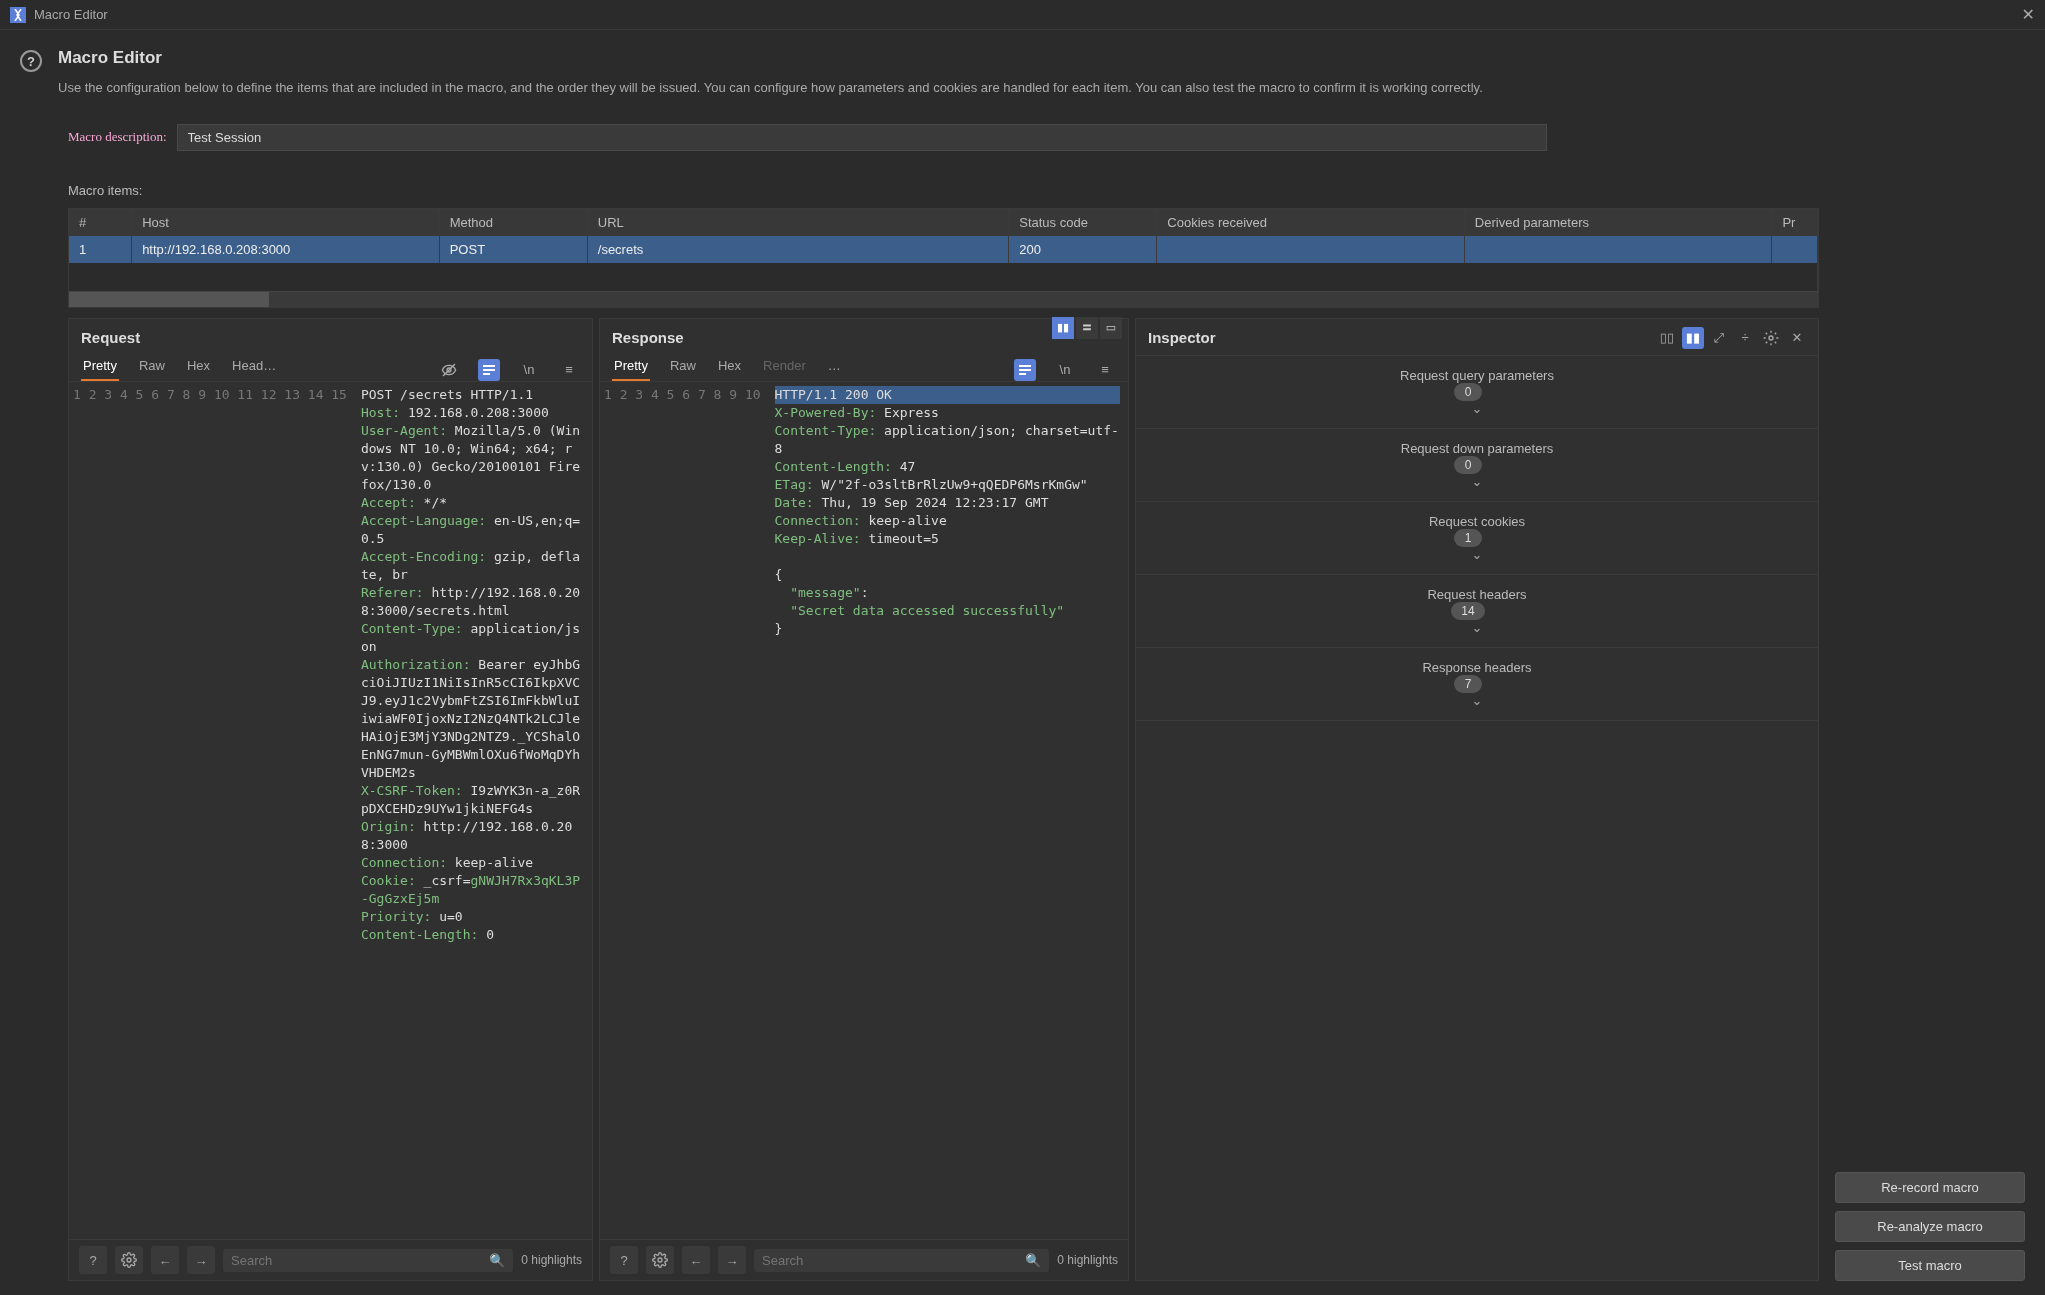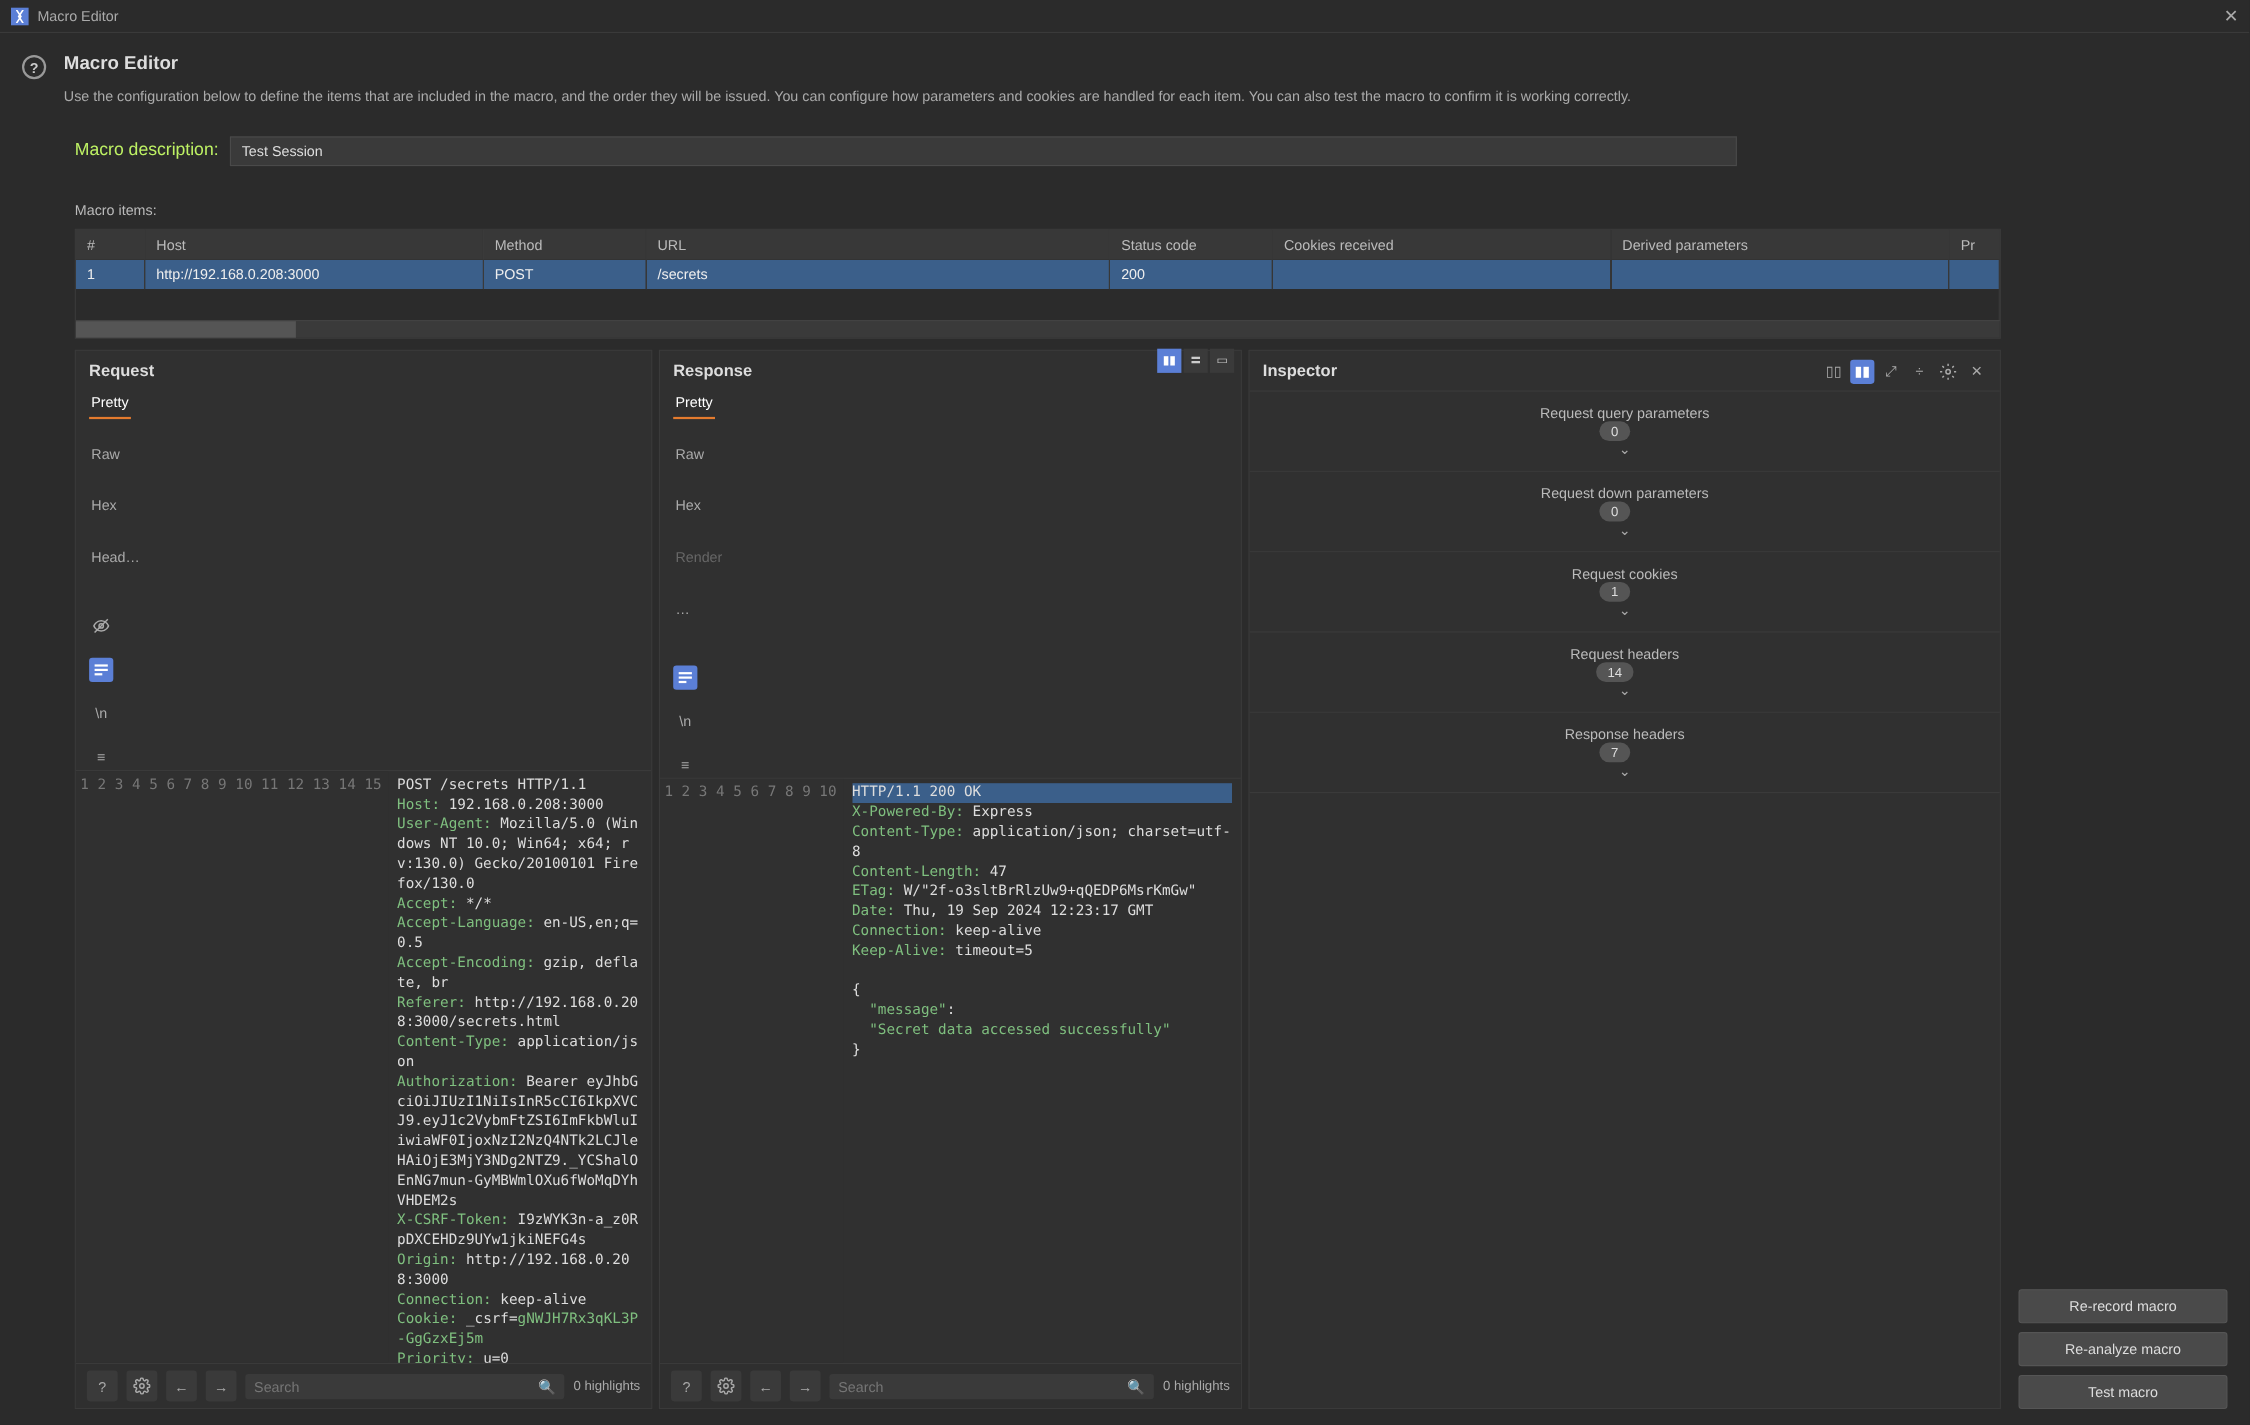--- a/index.html
+++ b/index.html
@@ -36,21 +36,21 @@
   width: 22px; height: 22px;
   border: 2px solid #999; border-radius: 50%;
   display: flex; align-items: center; justify-content: center;
   color: #ccc; font-size: 13px; font-weight: bold;
   flex: none;
   margin-top: 2px;
 }
 .page-title { color: #ddd; font-size: 17px; font-weight: 600; margin-bottom: 10px; }
 .description { color: #aaa; font-size: 13px; line-height: 1.5; max-width: 1720px; }
 .form-row { display: flex; align-items: center; gap: 10px; margin: 16px 0 10px 48px; }
-.form-label { color: #bef264; font-size: 16px; }
+.form-label { color: #f9a8d4; font-size: 13px; font-family: Liberation Serif, serif; }
 .text-input {
   background: #3a3a3a; border: 1px solid #4a4a4a; color: #ddd;
   padding: 5px 10px; width: 1370px; font-size: 13px;
 }
 .section-label { color: #bbb; margin: 22px 0 10px 48px; font-size: 13px; }
 .main-row { display: flex; gap: 16px; margin-left: 48px; flex: 1; min-height: 0; }
 .left-col { flex: 1; display: flex; flex-direction: column; min-height: 0; }
 .right-col { width: 190px; display: flex; flex-direction: column; }
 .btn {
   background: #4a4a4a; color: #ddd; border: 1px solid #555;
@@ -86,23 +86,22 @@
 }
 .panel-layout-row .lay {
   width: 22px; height: 22px; display:flex; align-items:center; justify-content:center;
   background: #3a3a3a; color: #ccc; font-size: 11px; cursor:pointer;
 }
 .panel-layout-row .lay.active { background: #5b7fd6; color:#fff; }
 .panel-title {
   color: #ddd; font-size: 15px; font-weight: 600; padding: 10px 12px 6px 12px;
 }
 .panel-tabs {
-  display: flex; align-items: flex-start; gap: 18px; padding: 0 12px;
+  display: flex; align-items: flex-end; gap: 18px; padding: 0 12px;
   border-bottom: 1px solid #3a3a3a;
-  flex-direction: column;
 }
 .panel-tabs .tab {
   color: #aaa; padding: 6px 2px; cursor: pointer; font-size: 13px;
   border-bottom: 2px solid transparent;
 }
 .panel-tabs .tab.active { color: #fff; border-bottom-color: #e47b2e; }
 .panel-tabs .tab.disabled { color: #666; }
 .panel-tabs .spacer { margin-left: auto; }
 .tbicon {
   width: 22px; height: 22px; display: flex; align-items: center; justify-content: center;

